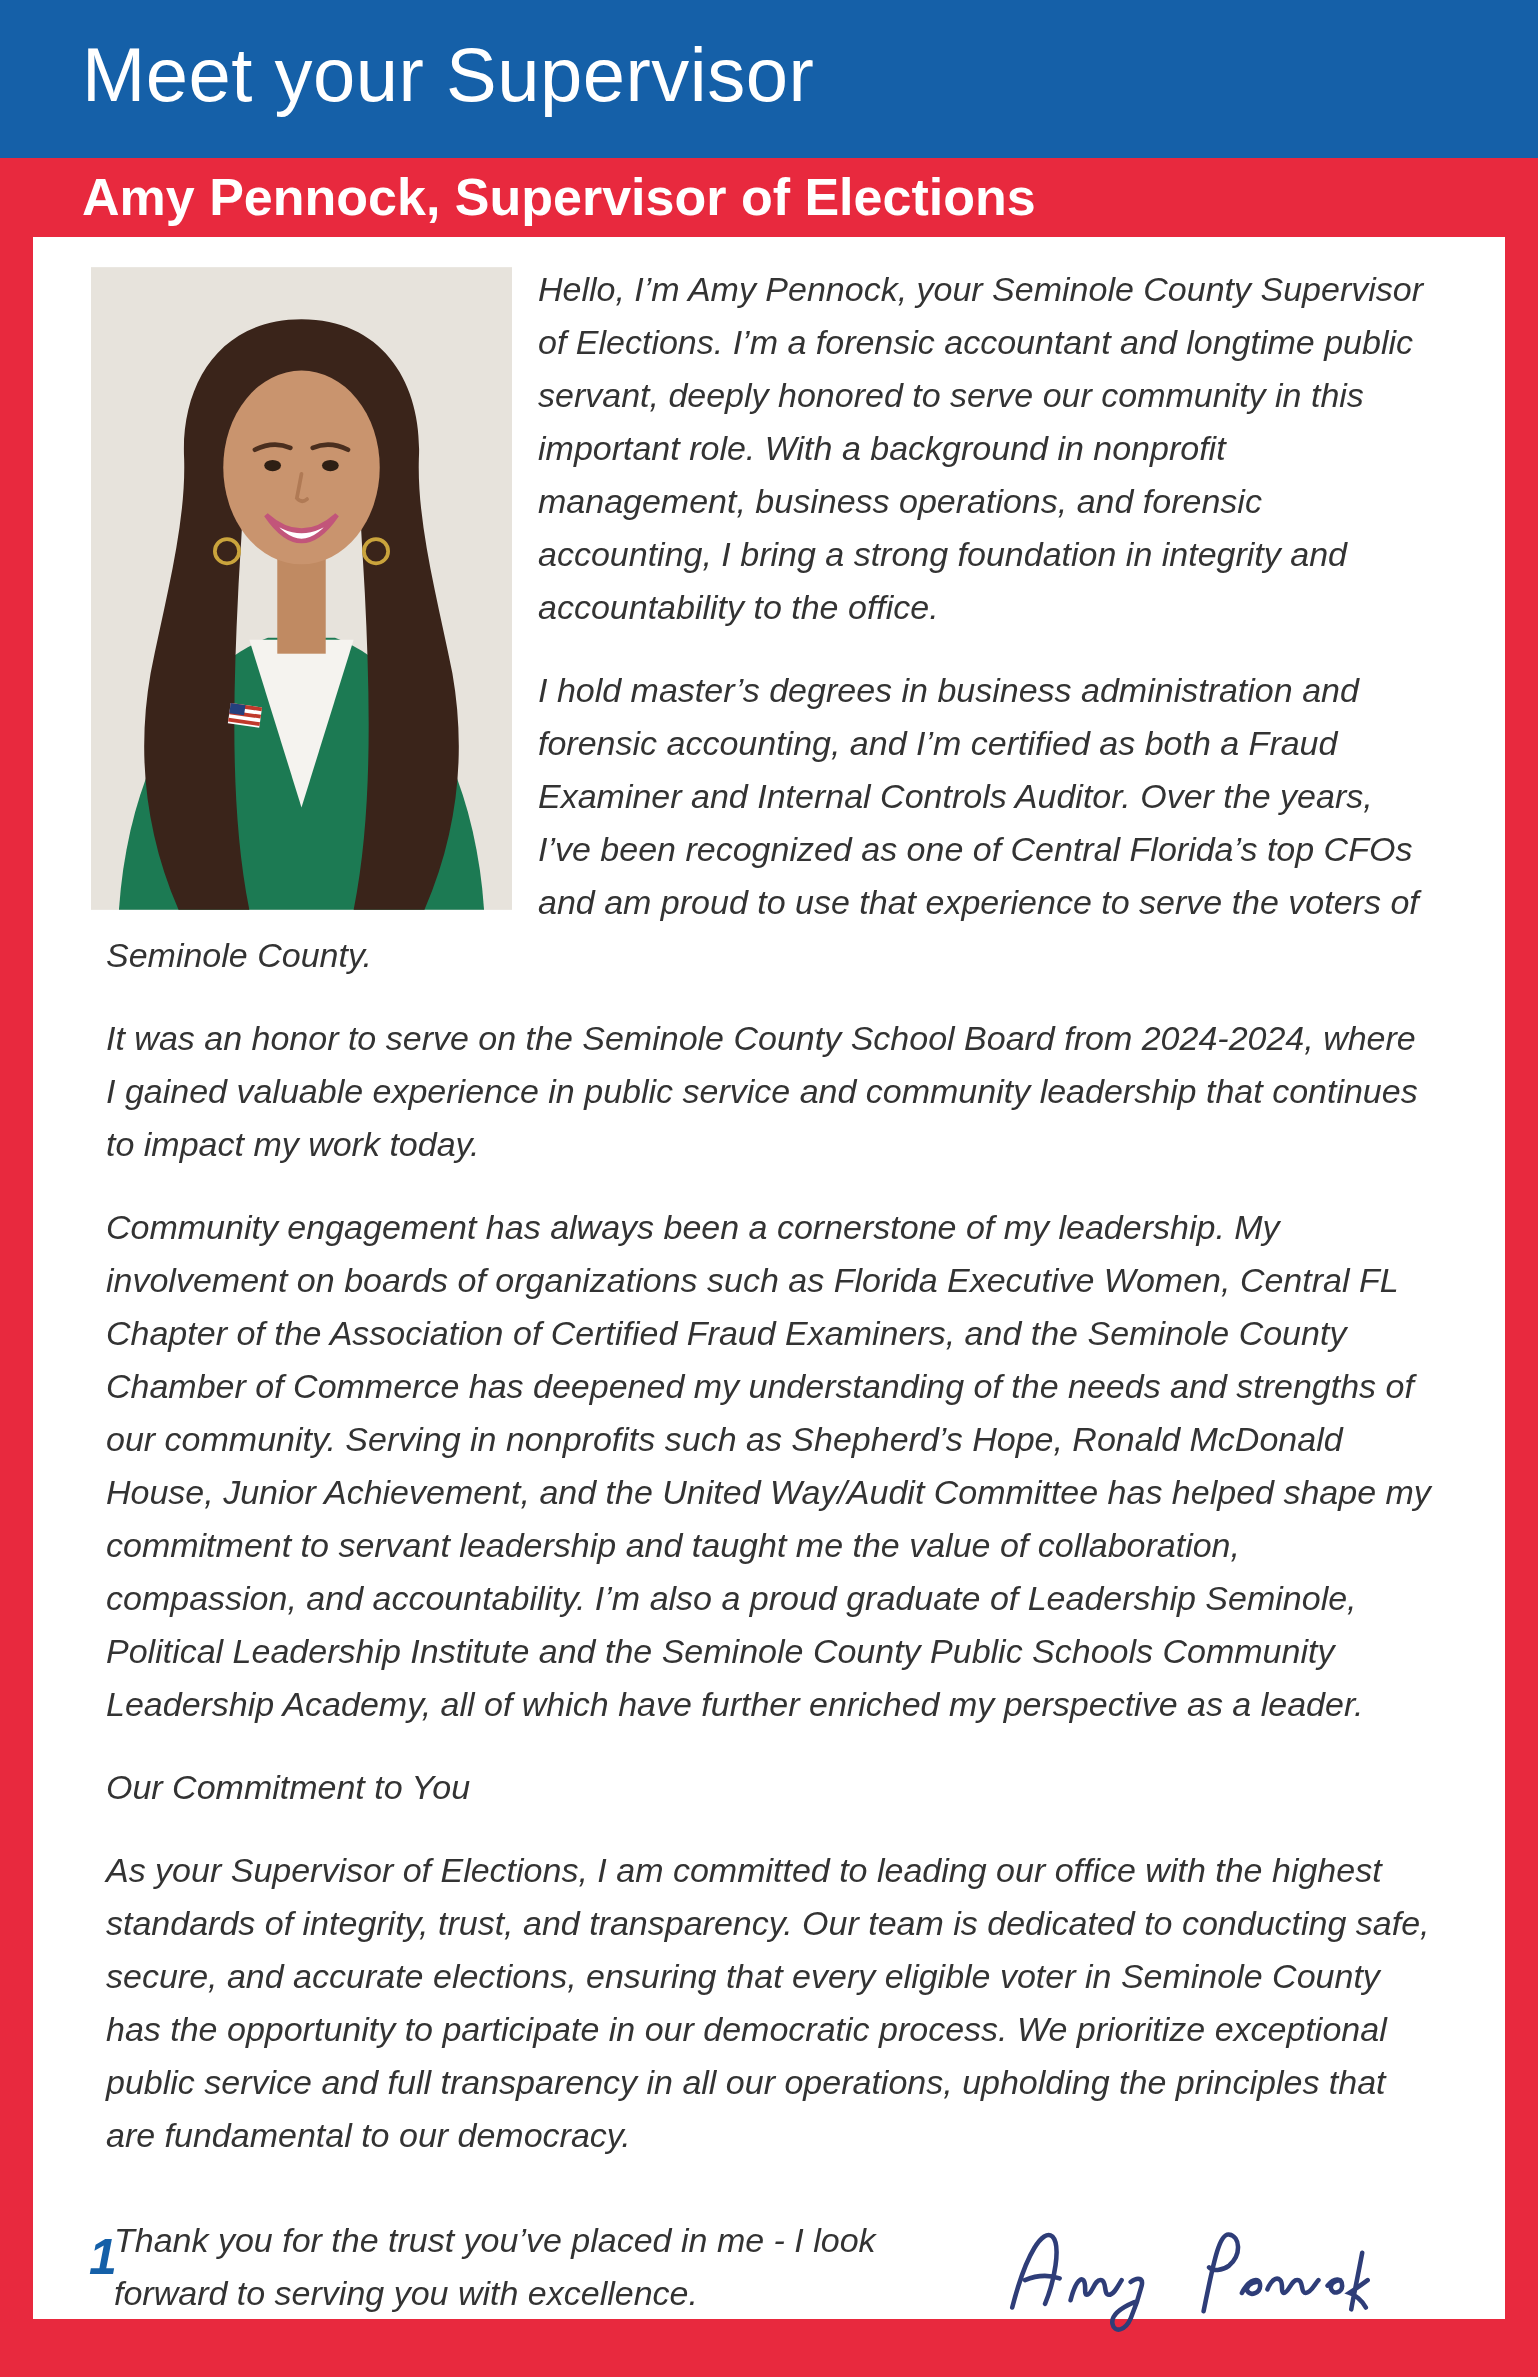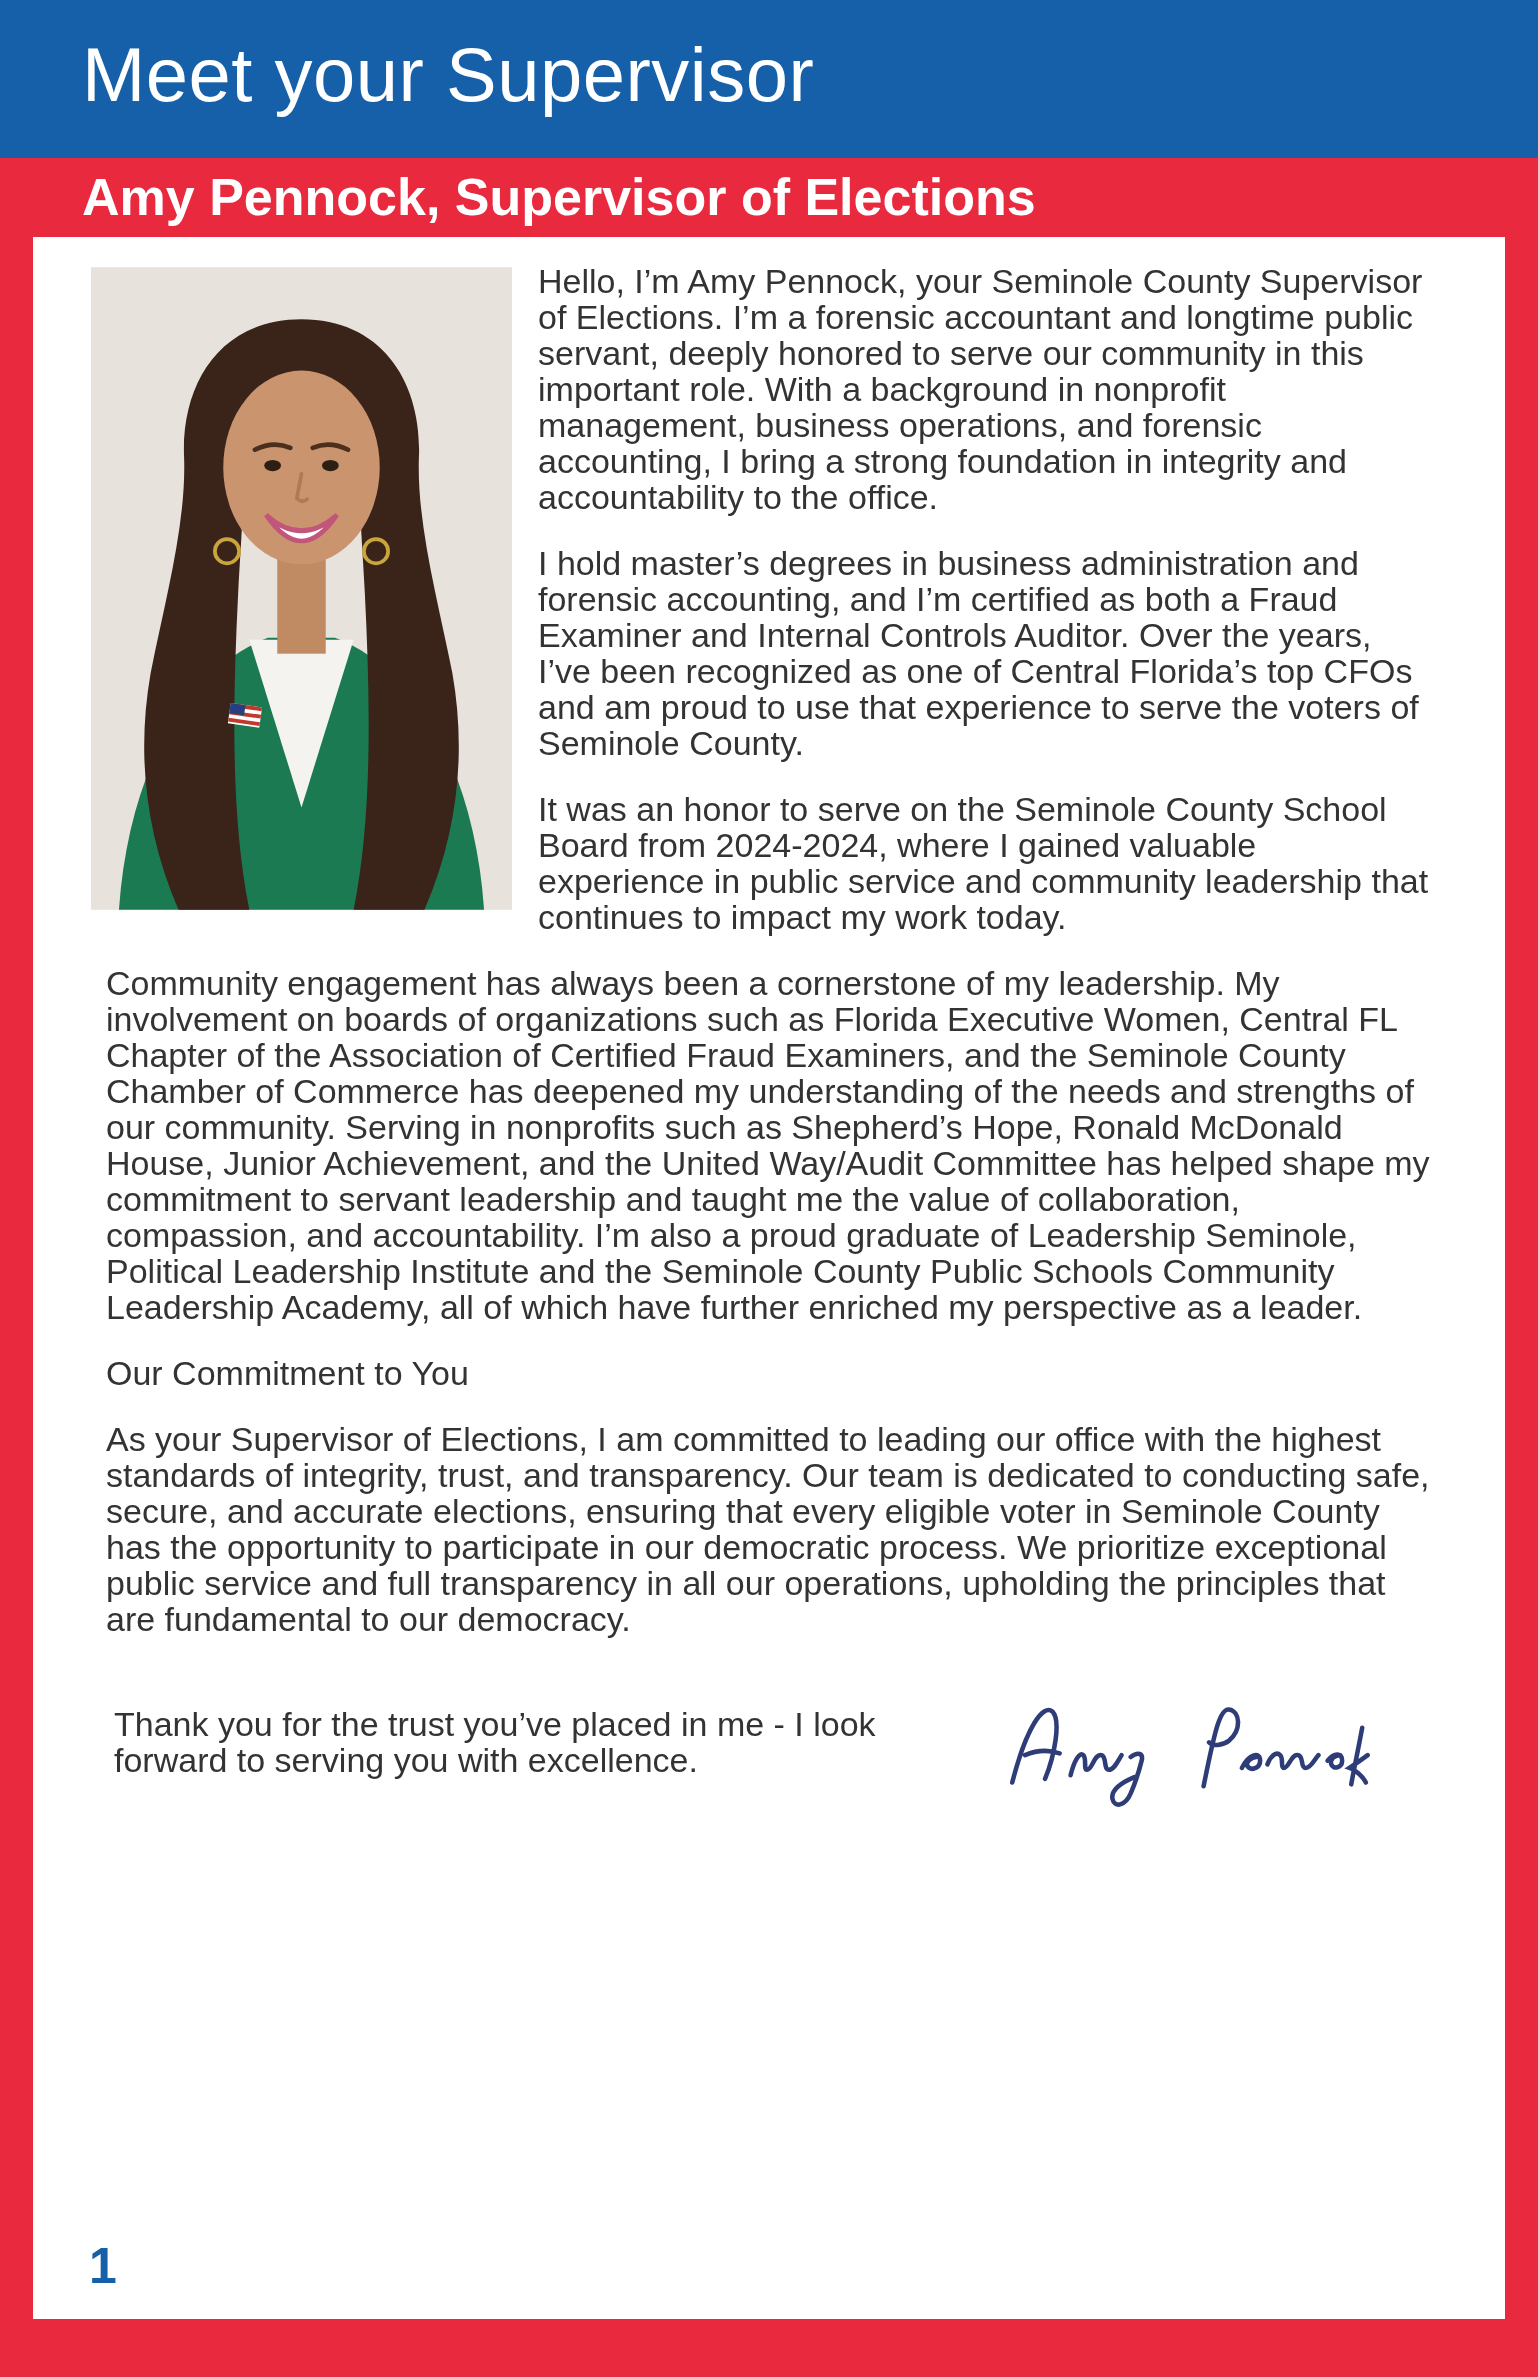--- a/index.html
+++ b/index.html
@@ -41,21 +41,22 @@
   .content {
     position: absolute;
     top: 237px;
     left: 33px;
     right: 33px;
     bottom: 58px;
     background: #ffffff;
     padding: 26px 73px 0 73px;
     color: #333333;
     font-size: 34px;
-    line-height: 36px;
+    line-height: 53px;
+    font-style: italic;
   }
   .photo-frame {
     float: left;
     width: 421px;
     height: 643px;
     margin: 3.7px 26px 13px -15px;
   }
   .photo-frame svg { display: block; width: 100%; height: 100%; }
   p.body-par { margin: 0 0 30px 0; }
   .closing-row {

